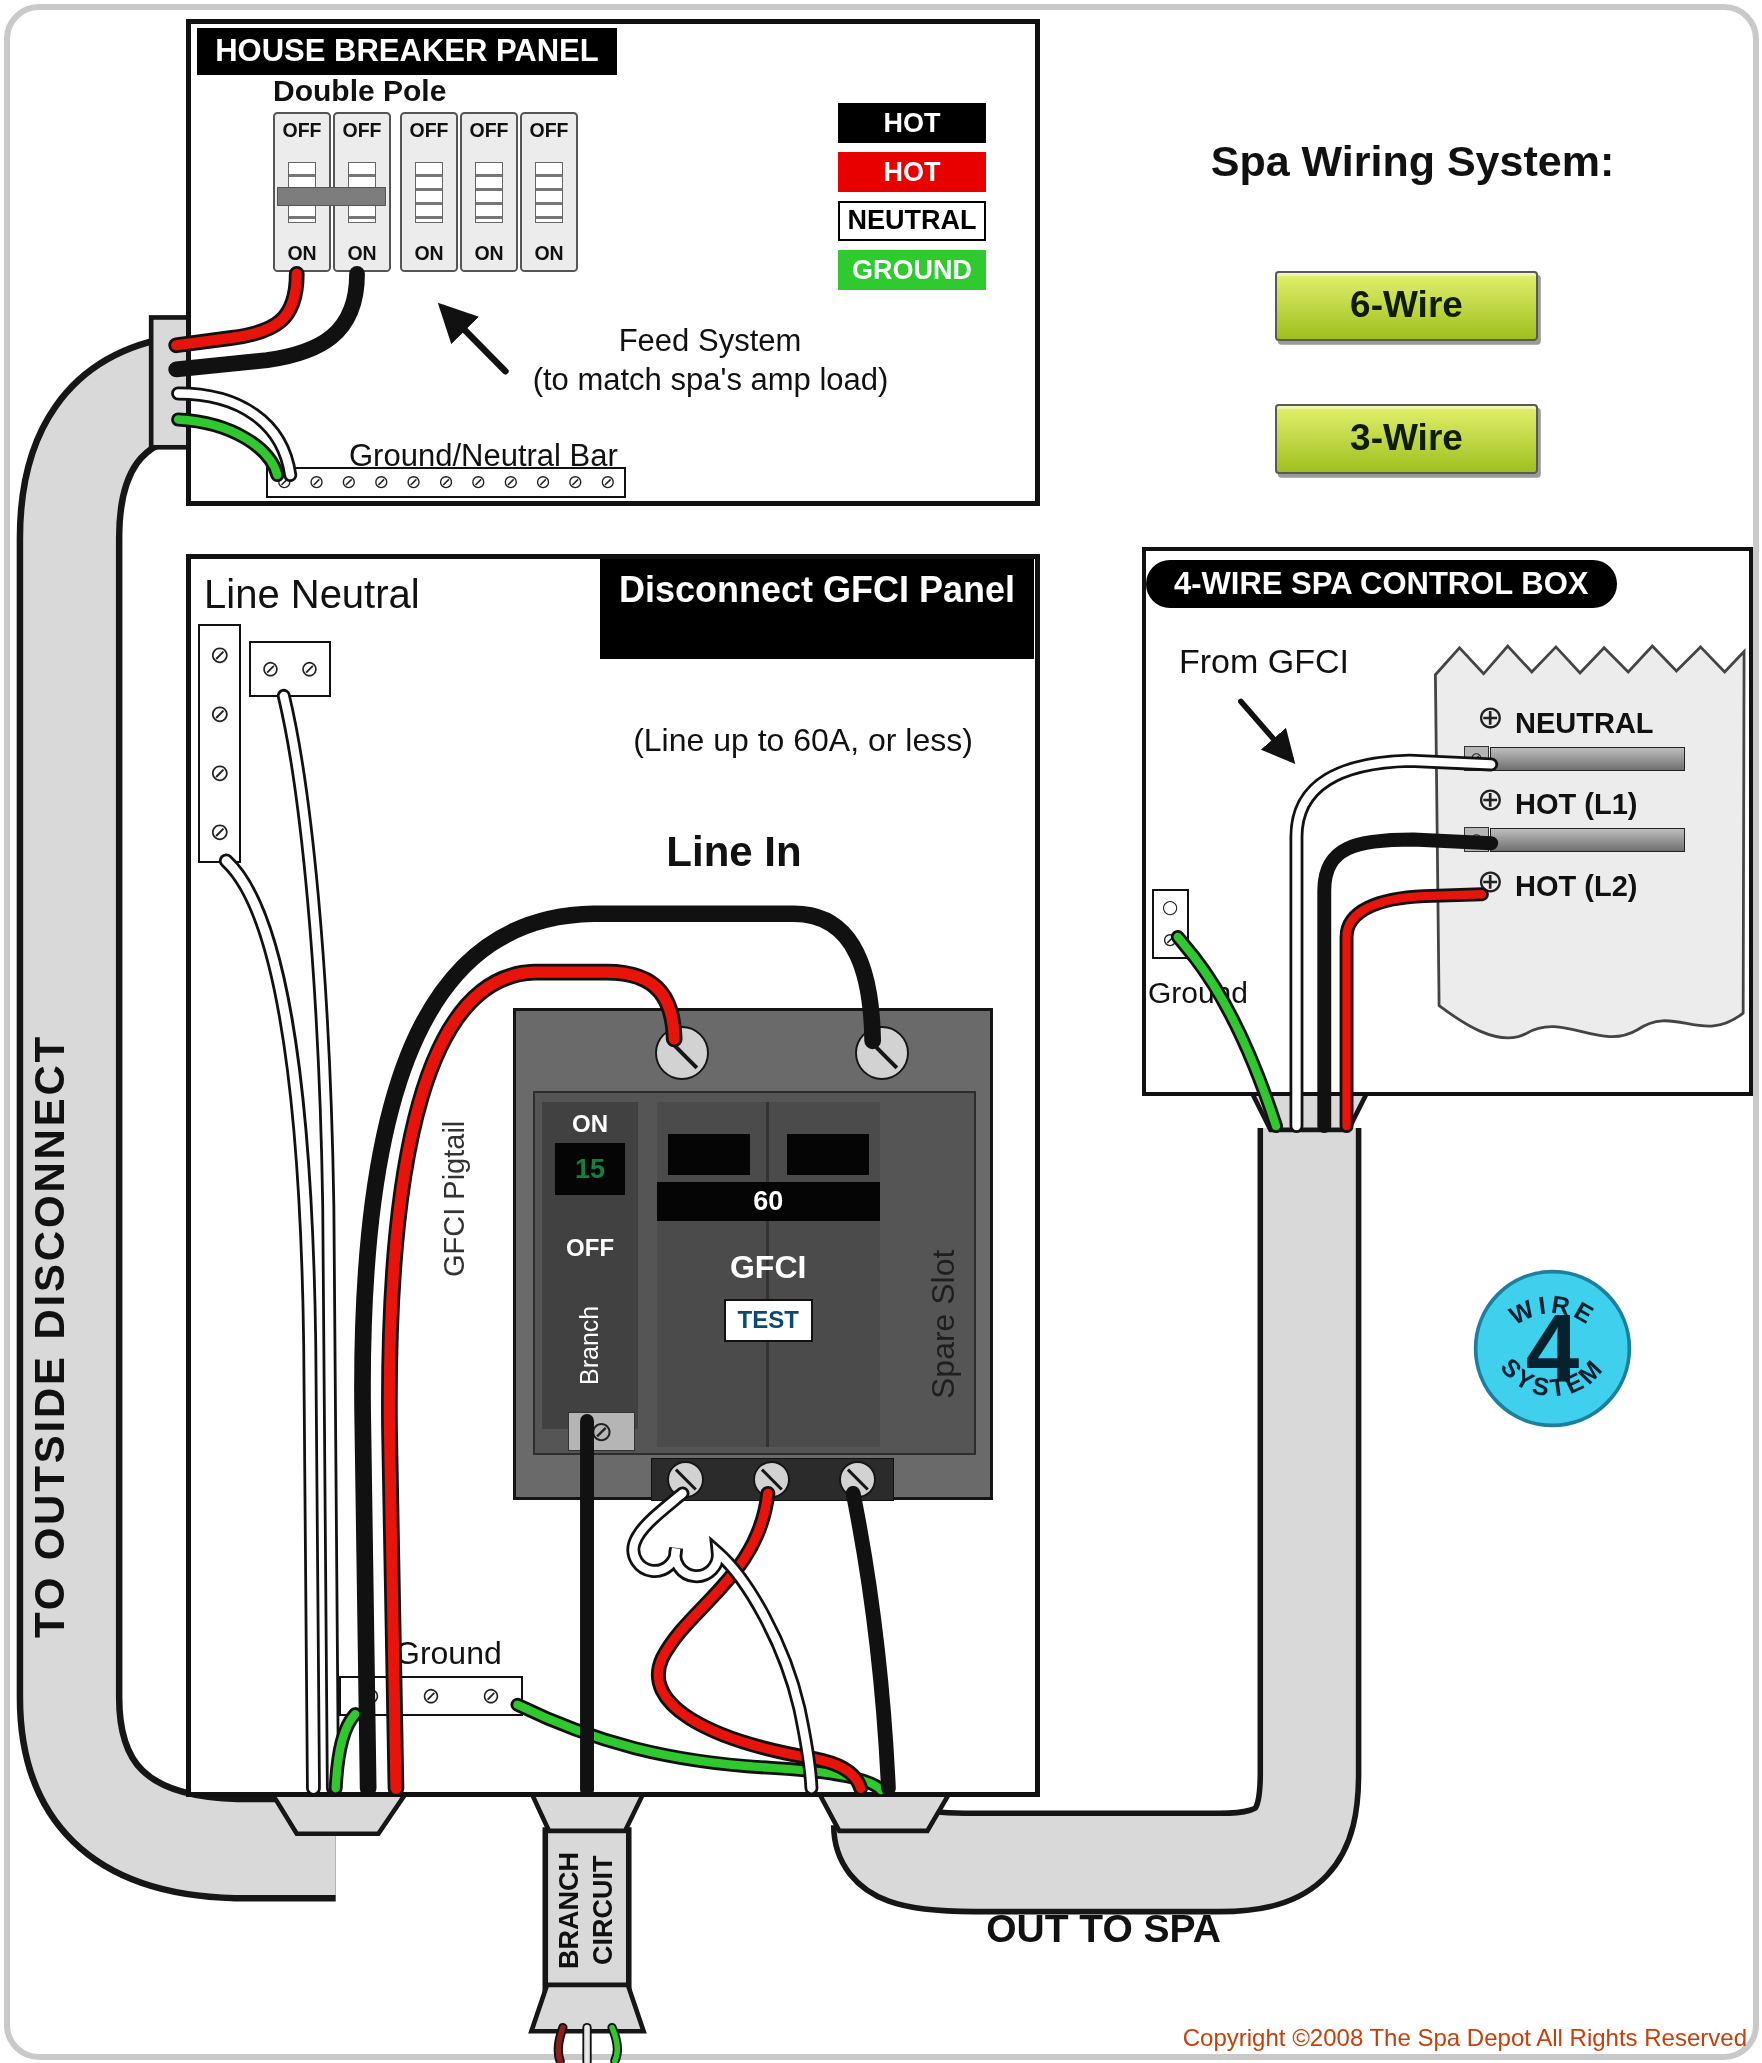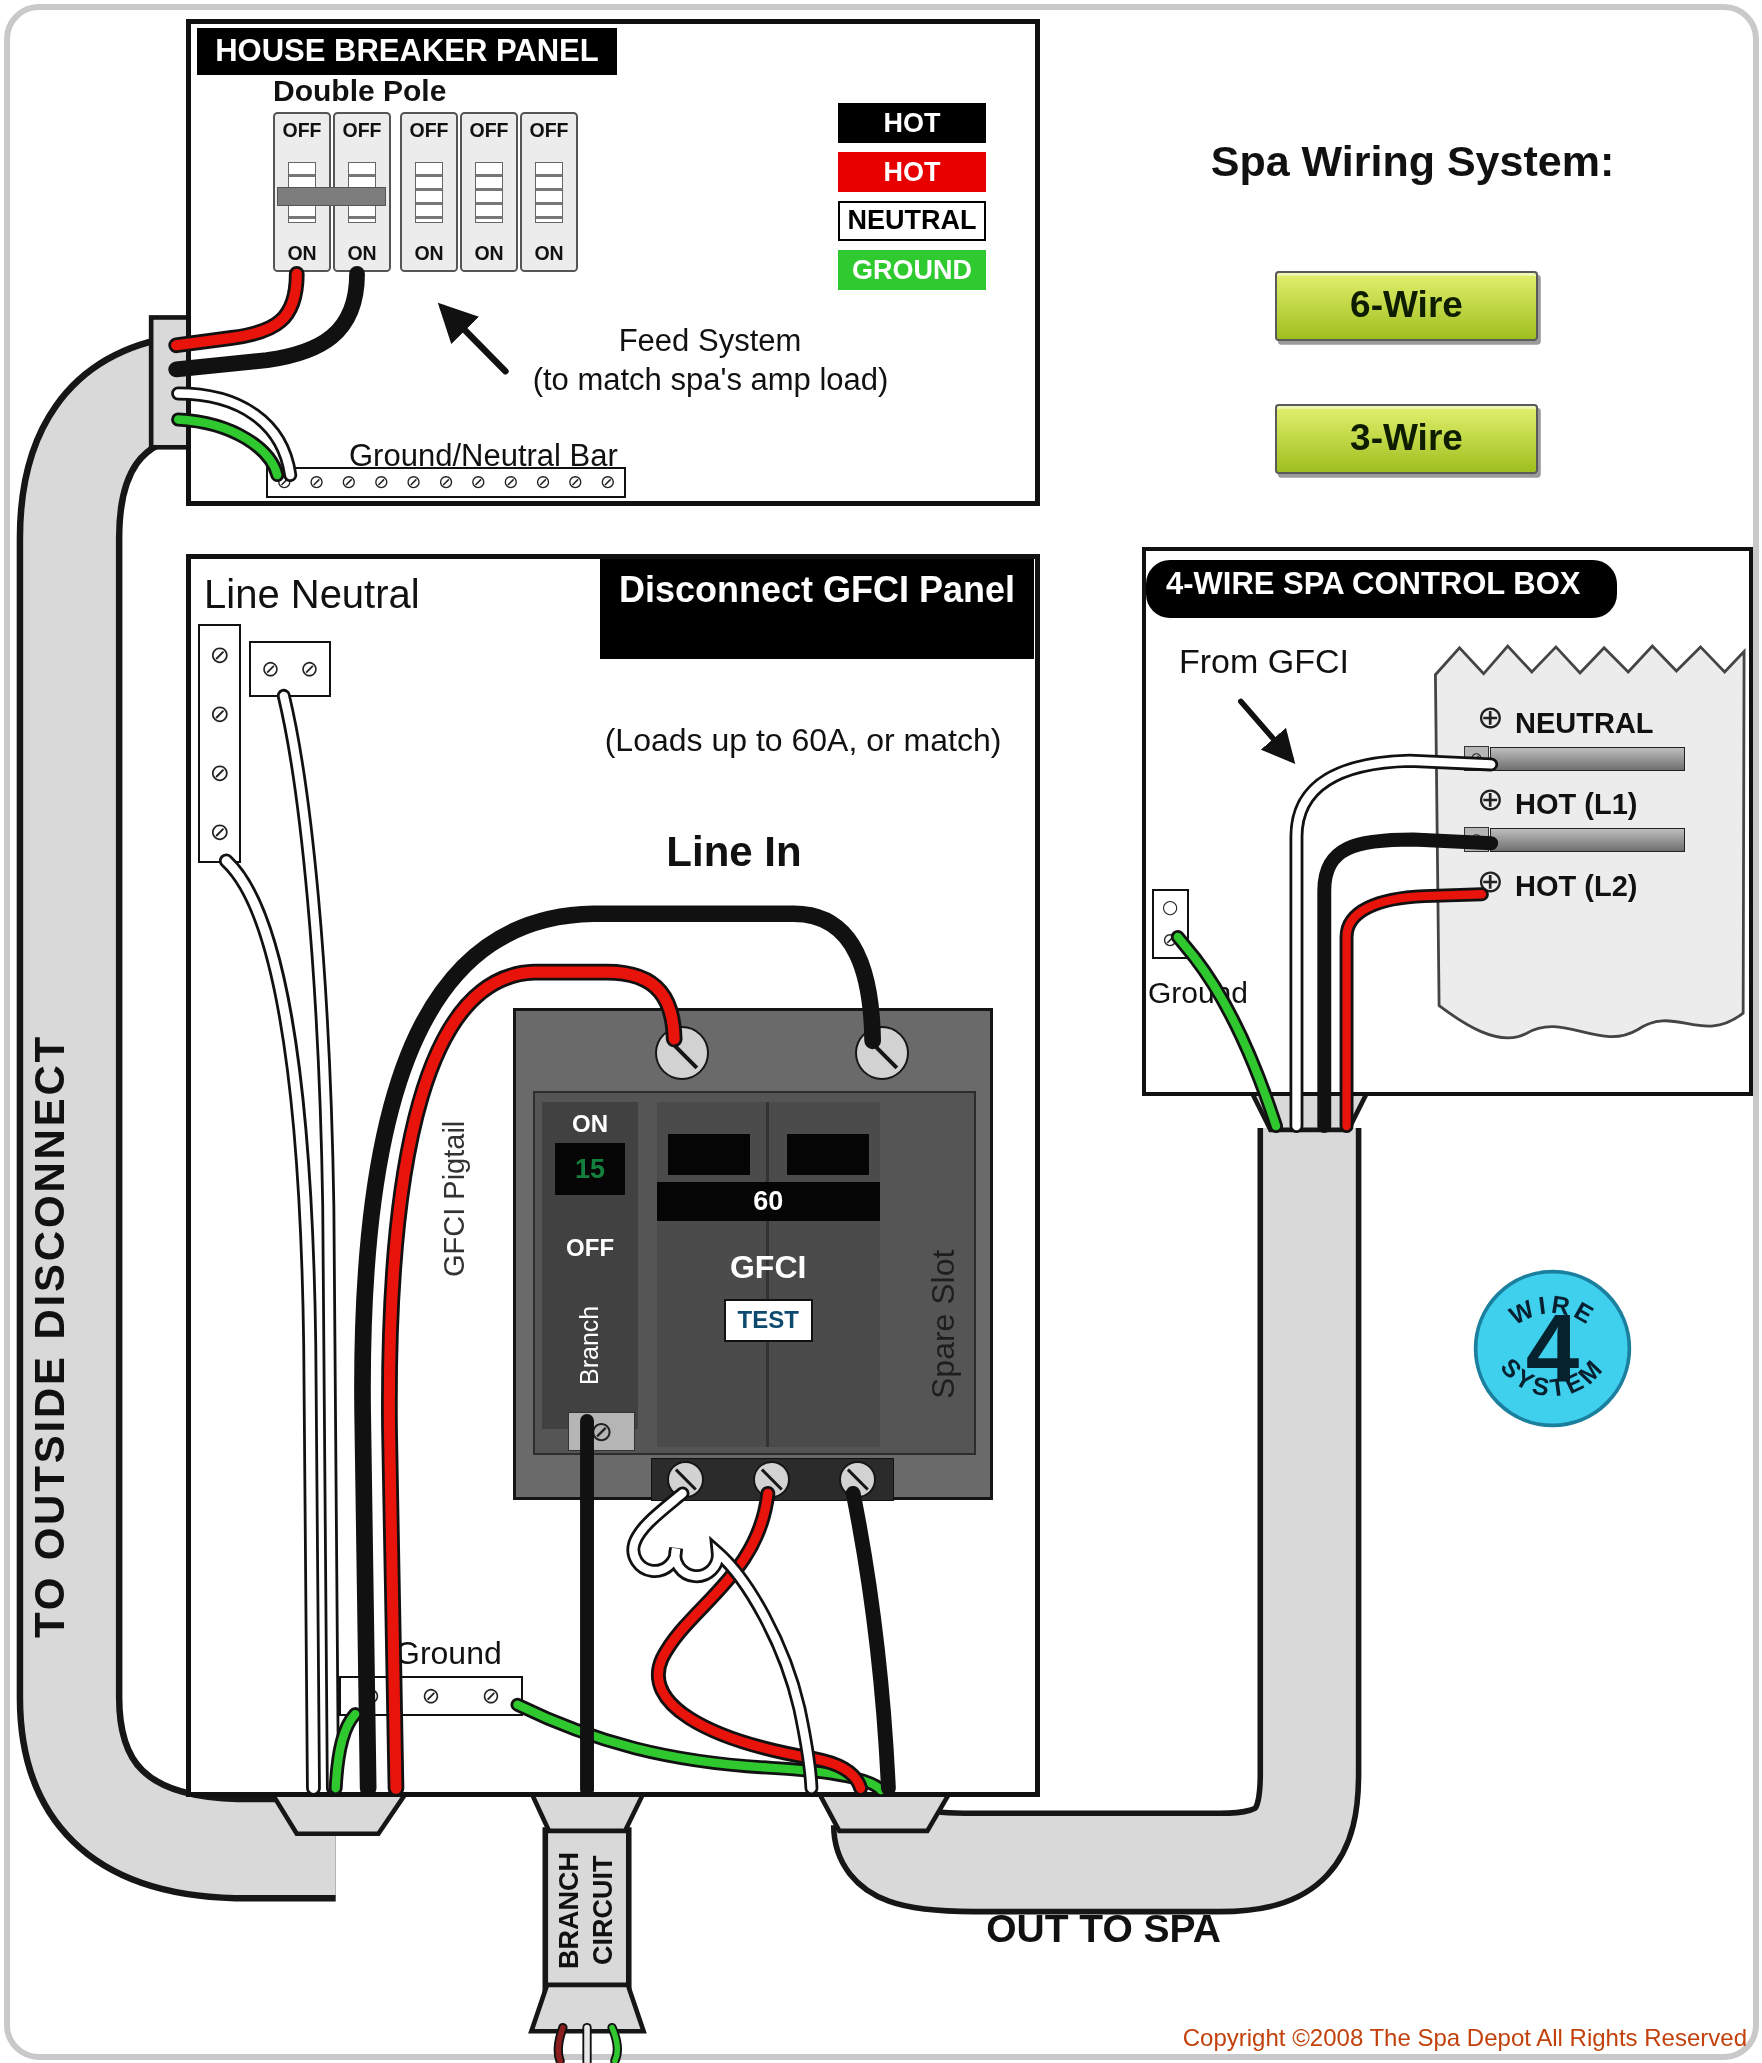--- a/index.html
+++ b/index.html
@@ -114,21 +114,21 @@
         <span class="screw">⊘</span>
         <span class="screw">⊘</span>
         <span class="screw">⊘</span>
         <span class="screw">⊘</span>
       </div>
     <div class="screwbar" style="left:58px;top:82px;width:82px;height:56px;font-size:22px;">
         <span class="screw">⊘</span>
         <span class="screw">⊘</span>
       </div>
 
-    <div class="abs c" style="left:371px;top:163px;width:482px;font-size:32px;">(Loads up to 60A, or match)</div>
+    <div class="abs c" style="left:371px;top:163px;width:482px;font-size:32px;">(Line up to 60A, or less)</div>
     <div class="abs c b" style="left:399px;top:269px;width:288px;font-size:42px;">Line In</div>
 
     <div class="abs vt" style="left:247px;top:519px;height:241px;width:33px;font-size:29px;color:#333;">GFCI Pigtail</div>
 
     <div class="abs" style="left:322px;top:449px;width:480px;height:492px;background:#6a6a6a;border:3.7px solid #151515;">
       <div class="screw-big" style="left:139px;top:15px;width:54px;height:54px;"></div>
       <div class="screw-big" style="left:339px;top:15px;width:54px;height:54px;"></div>
       <div class="abs" style="left:16.7px;top:80px;width:443px;height:364px;background:#555;border:2.8px solid #2d2d2d;">
         <div class="abs" style="left:7.4px;top:9.3px;width:96px;height:327px;background:#414141;">
           <div class="abs c b" style="left:0;top:7.4px;width:96px;font-size:24px;color:#fff;">ON</div>
@@ -158,21 +158,21 @@
 
     <div class="abs" style="left:204px;top:1076px;font-size:32px;">Ground</div>
     <div class="screwbar" style="left:148px;top:1117px;width:184px;height:40px;font-size:22px;">
         <span class="screw">⊘</span>
         <span class="screw">⊘</span>
         <span class="screw">⊘</span>
       </div>
   </div>
 
   <div class="panel" style="left:1142px;top:547px;width:611px;height:549px;border-width:4.6px;">
-    <div class="hdr" style="left:0;top:9.3px;width:471px;height:58px;line-height:48px;padding-left:20px;font-size:31px;border-radius:24px;">4-WIRE SPA CONTROL BOX</div>
+    <div class="hdr" style="left:0;top:9.3px;width:471px;height:48px;line-height:48px;padding-left:28px;font-size:31px;border-radius:24px;">4-WIRE SPA CONTROL BOX</div>
 
     <svg class="abs" style="left:278px;top:82px;" width="325" height="419" viewBox="0 0 350 452">
       <path d="M 12,45 L 38,16 64,44 90,14 116,42 142,15 168,43 194,16 220,42 246,14 272,41 298,15 324,42 345,20 L 344,410 C 300,445 270,400 230,428 C 190,452 150,408 110,432 C 80,448 40,420 16,402 Z" fill="#ececec" stroke="#444" stroke-width="3"></path>
     </svg>
 
     <div class="abs" style="left:33px;top:91px;font-size:34px;">From GFCI</div>
 
     <span class="abs screw" style="left:331px;top:150px;font-size:32px;">⊕</span>
     <div class="abs b" style="left:369px;top:156px;font-size:29px;">NEUTRAL</div>
     <div class="pad" style="left:318px;top:195px;width:25px;height:25px;font-size:15px;">

